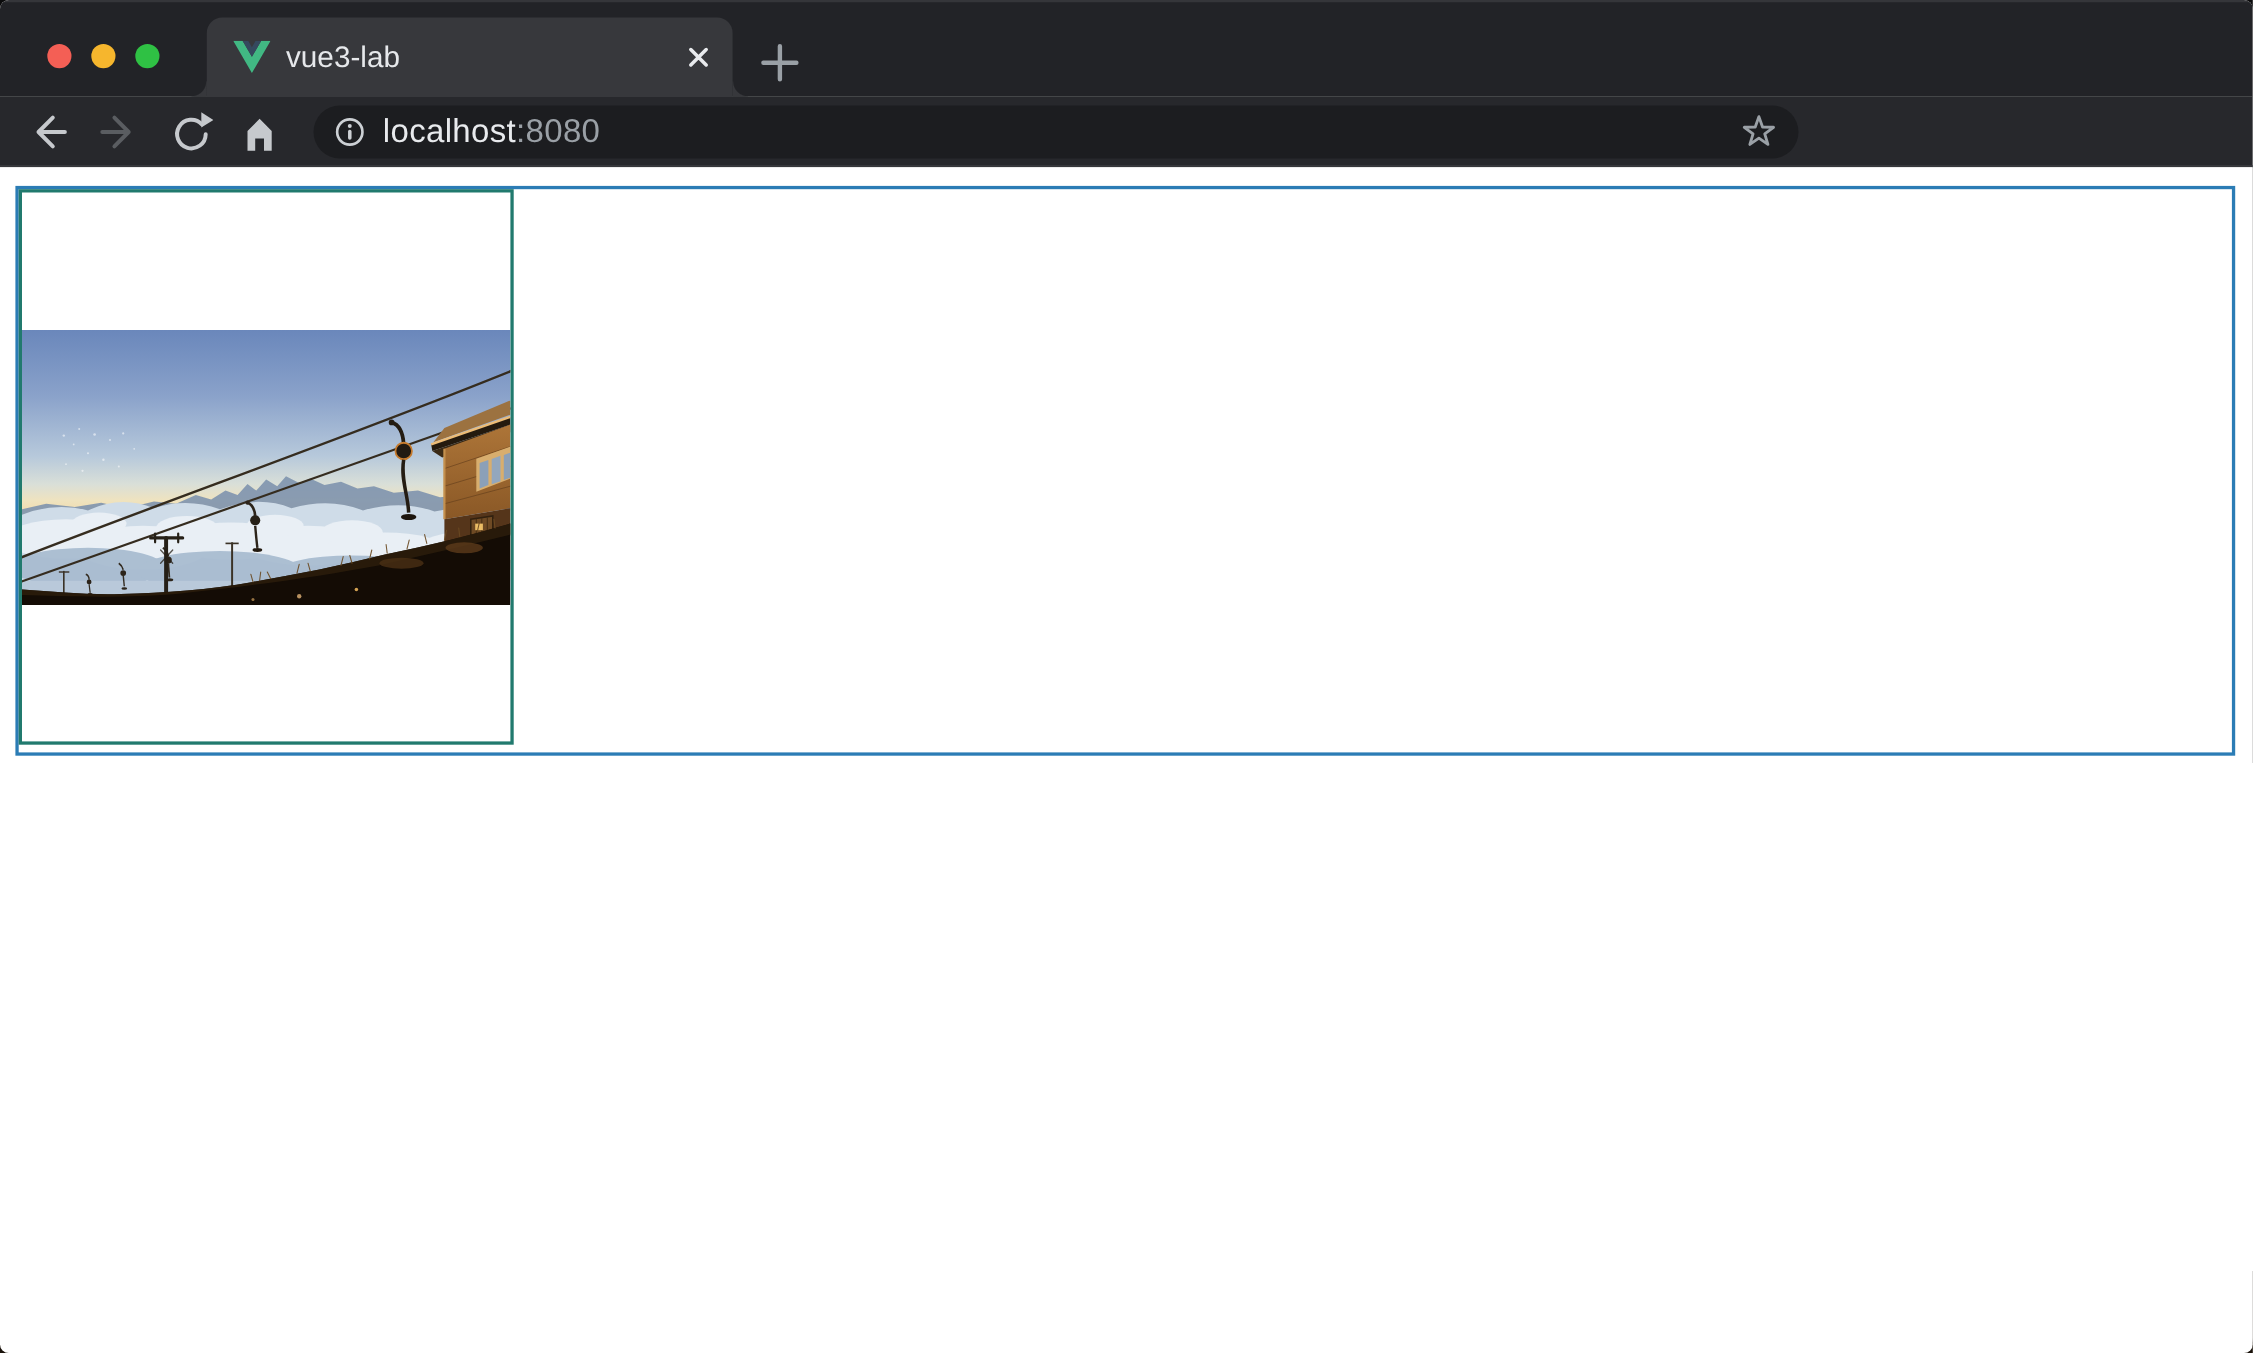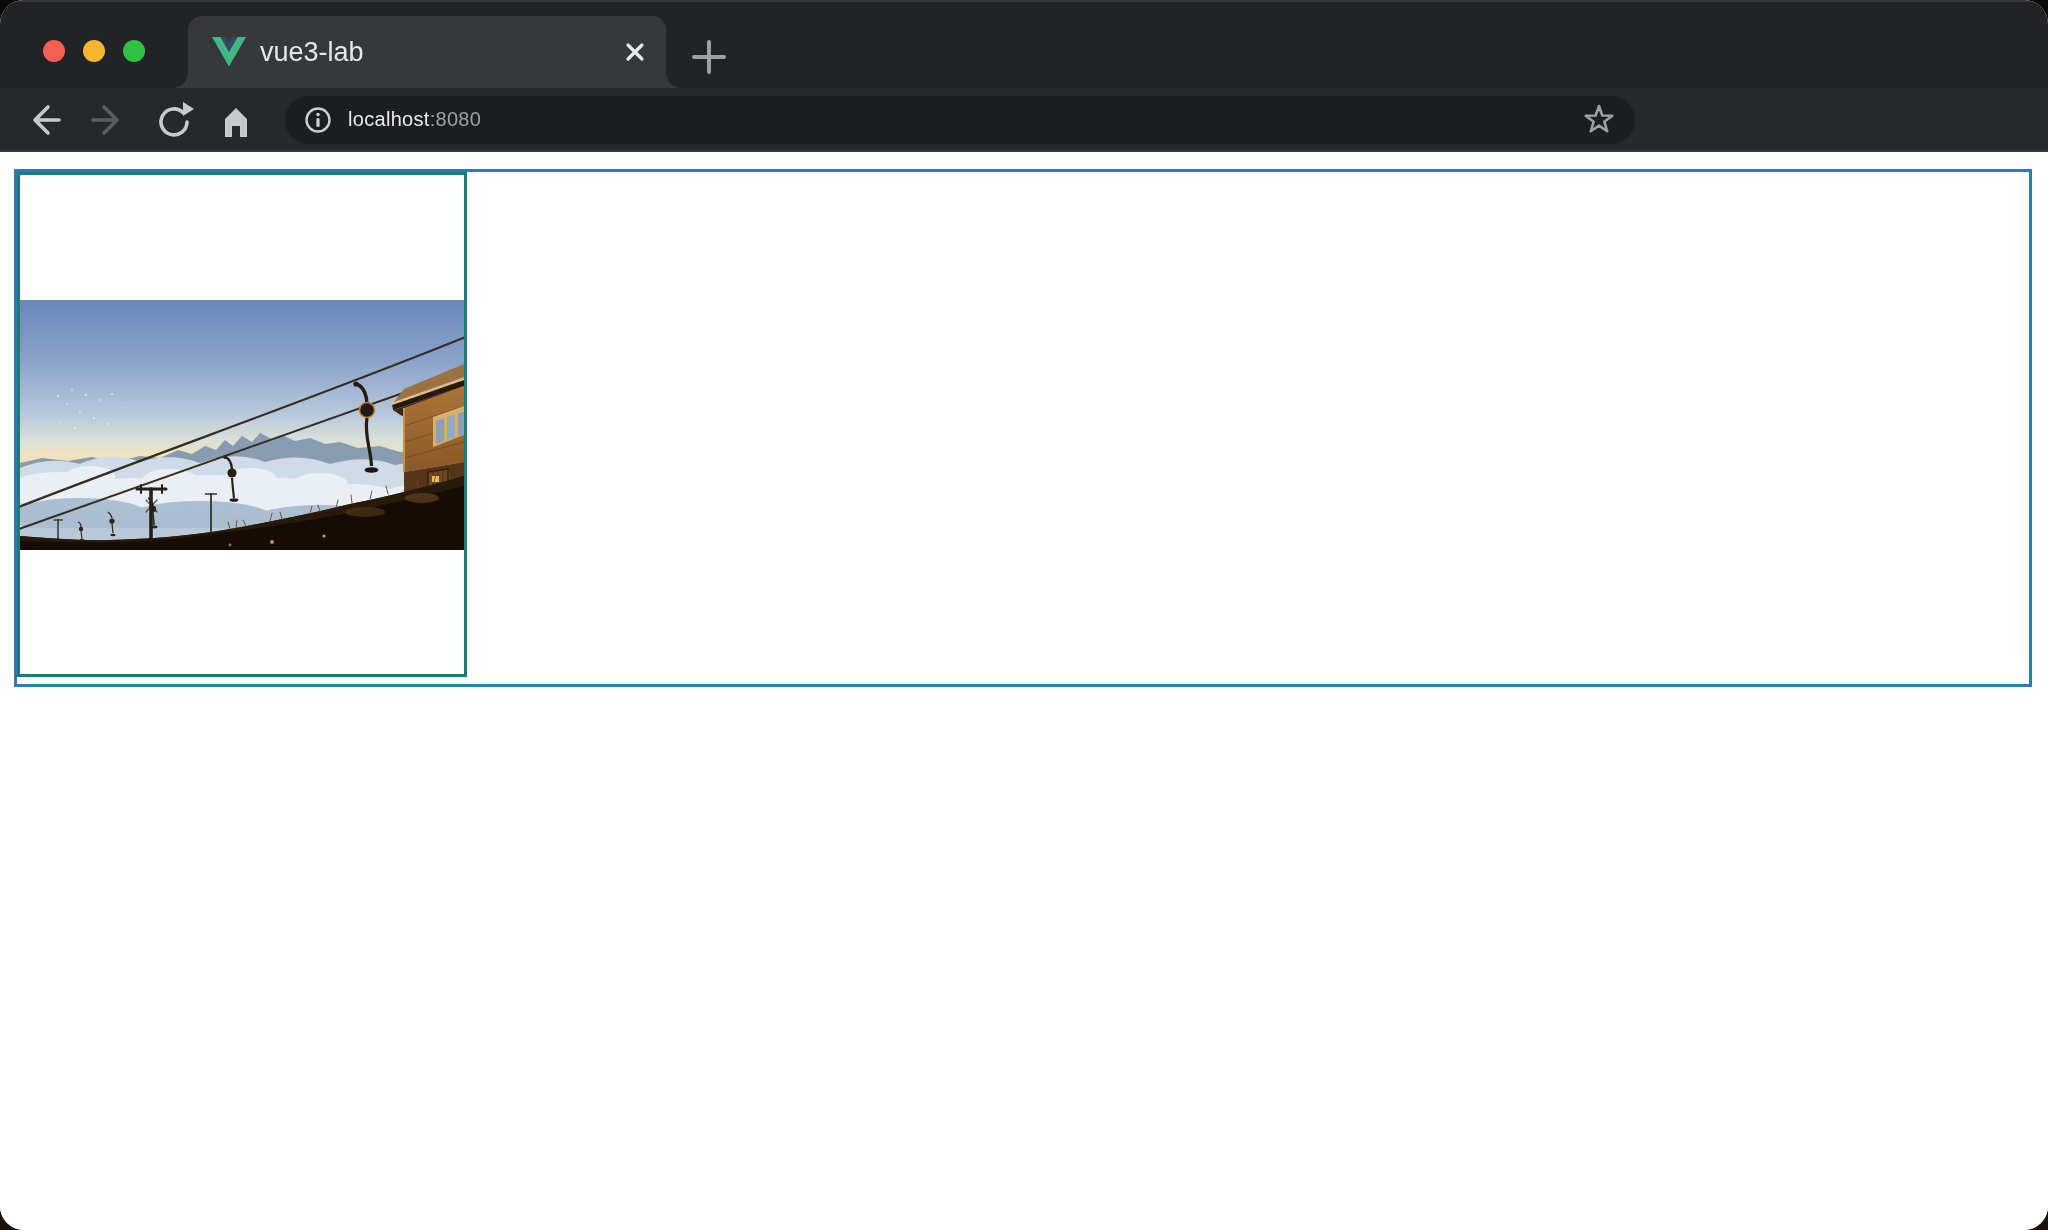--- a/index.html
+++ b/index.html
@@ -4,21 +4,21 @@
 <style>
   html,body{margin:0;padding:0;}
   body{
     width:2048px;height:1230px;
     background:linear-gradient(180deg,#0a0a0b 0%,#11100d 60%,#1a120a 100%);
     font-family:"Liberation Sans",sans-serif;
     position:relative;overflow:hidden;
   }
   .window{
     position:absolute;inset:0;
-    border-radius:24px;overflow:hidden;
+    border-radius:8px;overflow:hidden;
     background:#fff;
   }
   
   .tabstrip{
     position:absolute;left:0;top:0;right:0;height:88px;
     background:#222327;
     box-shadow:inset 0 2px 0 rgba(255,255,255,.09);
   }
   .traffic{position:absolute;top:40px;width:22px;height:22px;border-radius:50%;}
   .t-close{left:43px;background:#f45f55;}
@@ -44,21 +44,21 @@
     background:#27282c;border-bottom:2px solid #36373b;box-sizing:border-box;
   }
   .navbtn{position:absolute;top:10px;width:44px;height:44px;}
   .omnibox{
     position:absolute;left:285px;top:8px;width:1350px;height:48px;
     background:#1c1d20;border-radius:24px;
   }
   .omnibox .info{position:absolute;left:18px;top:9px;width:30px;height:30px;}
   .omnibox .url{
     position:absolute;left:63px;top:0;height:48px;line-height:47px;
-    font-size:20px;color:#e8eaed;white-space:nowrap;letter-spacing:.3px;
+    font-size:30px;color:#e8eaed;white-space:nowrap;letter-spacing:.3px;
   }
   .omnibox .url .port{color:#9aa0a6;}
   .omnibox .star{position:absolute;right:14px;top:2px;width:44px;height:44px;}
   .ext{position:absolute;top:100px;width:44px;height:44px;}
   .braces-tile{
     background:#2c2d31;border-radius:9px;
     display:flex;align-items:center;justify-content:center;gap:1px;
     color:#2fd072;font-weight:bold;font-size:27px;line-height:44px;
   }
   .avatar{border-radius:50%;overflow:hidden;}

